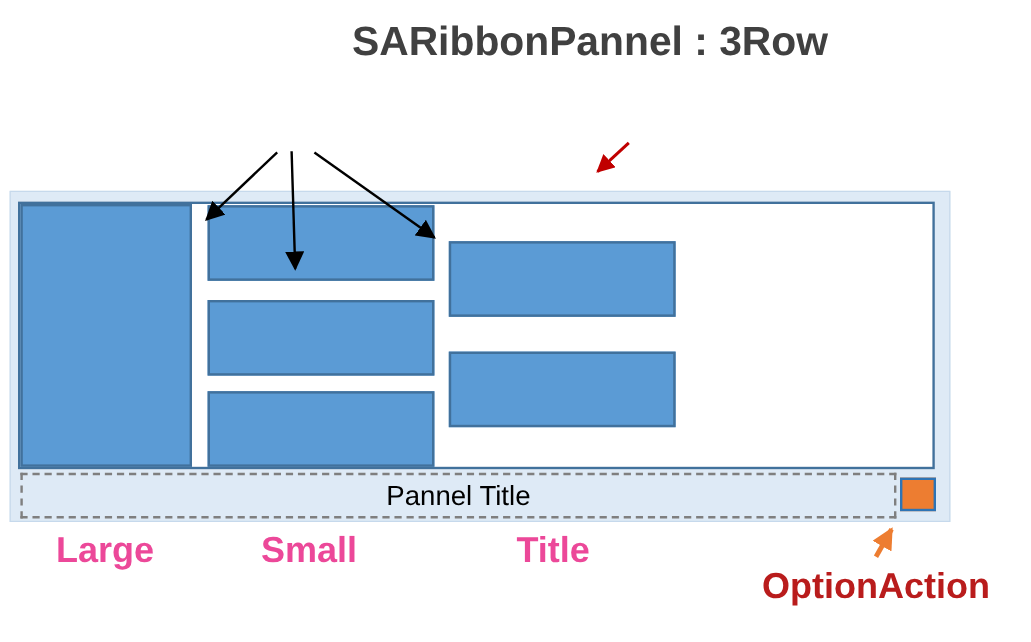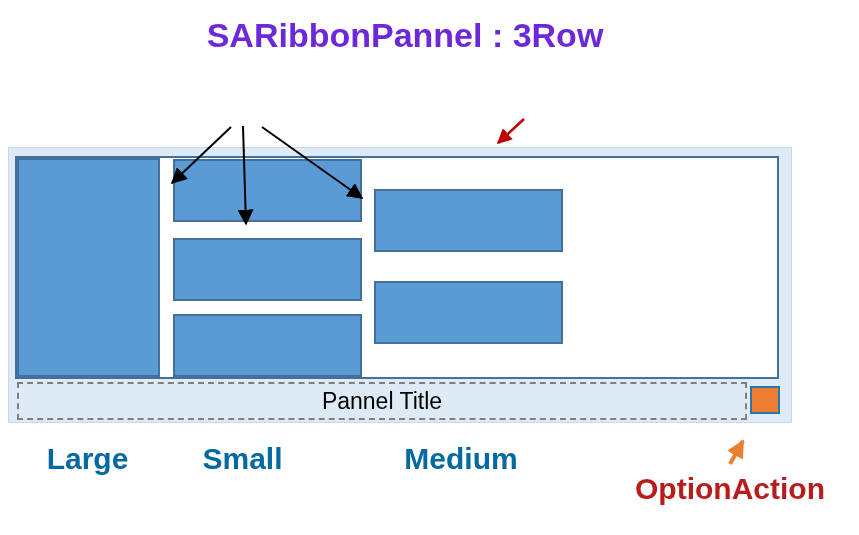--- a/index.html
+++ b/index.html
@@ -6,32 +6,32 @@
   body{
     width:859px;height:535px;background:#ffffff;overflow:hidden;
     font-family:"Liberation Sans", sans-serif;
     position:relative;
   }
   .stage{position:absolute;inset:0;}
 
   
   .page-title{
     position:absolute;left:120px;top:16px;width:570px;
-    text-align:center;font-size:34px;font-weight:bold;color:#6d28d9;
+    text-align:right;font-size:34px;font-weight:bold;color:#404040;
     letter-spacing:0px;white-space:nowrap;
   }
   .contents-margins-label{
     position:absolute;left:418px;top:82px;width:262px;
     text-align:center;font-size:28px;font-weight:bold;color:#2E75B6;
     white-space:nowrap;
   }
 
   
   .ribbon-panel{
-    position:absolute;left:8px;top:147px;width:784px;height:276px;
+    position:absolute;left:8px;top:159px;width:784px;height:276px;
     background:#DEEAF6;border:1px solid #C6D9EC;box-sizing:border-box;
   }
   .panel-content{
     position:absolute;left:6px;top:8px;width:764px;height:223px;
     background:#ffffff;border:2px solid #41719C;box-sizing:border-box;
   }
   .btn{
     position:absolute;background:#5B9BD5;border:2px solid #41719C;
     box-sizing:border-box;
   }
@@ -48,25 +48,25 @@
     display:flex;align-items:center;justify-content:center;
     font-size:23px;color:#000000;
   }
   .option-action-button{
     position:absolute;left:741px;top:238px;width:30px;height:28px;
     background:#ED7D31;border:2px solid #2E74B5;box-sizing:border-box;
   }
 
   
   .anno{
-    position:absolute;font-weight:bold;font-size:30px;color:#0369a1;
+    position:absolute;font-weight:bold;font-size:30px;color:#ec4899;
     text-align:center;white-space:nowrap;
   }
   .label-large{left:30px;top:442px;width:115px;}
-  .label-small{left:185px;top:442px;width:115px;}
+  .label-small{left:200px;top:442px;width:115px;}
   .label-medium{left:395px;top:442px;width:132px;}
   .label-option-action{left:610px;top:472px;width:240px;color:#b91c1c;}
 
   
   .overlay{
     position:absolute;left:0;top:0;width:859px;height:535px;
     pointer-events:none;z-index:5;
   }
 </style>
 </head>
@@ -112,16 +112,16 @@
     <line x1="243" y1="126" x2="246" y2="224" stroke="#000000" stroke-width="2" marker-end="url(#head-black)"></line>
     <line x1="262" y1="127" x2="362" y2="198" stroke="#000000" stroke-width="2" marker-end="url(#head-black)"></line>
 
     <line x1="524" y1="119" x2="498" y2="143" stroke="#C00000" stroke-width="2.5" marker-end="url(#head-red)"></line>
 
     <line x1="730" y1="464" x2="743" y2="441" stroke="#ED7D31" stroke-width="4" marker-end="url(#head-orange)"></line>
   </svg>
 
   <div class="anno label-large">Large</div>
   <div class="anno label-small">Small</div>
-  <div class="anno label-medium">Medium</div>
+  <div class="anno label-medium">Title</div>
   <div class="anno label-option-action">OptionAction</div>
 
 </div>
 
 </body></html>

